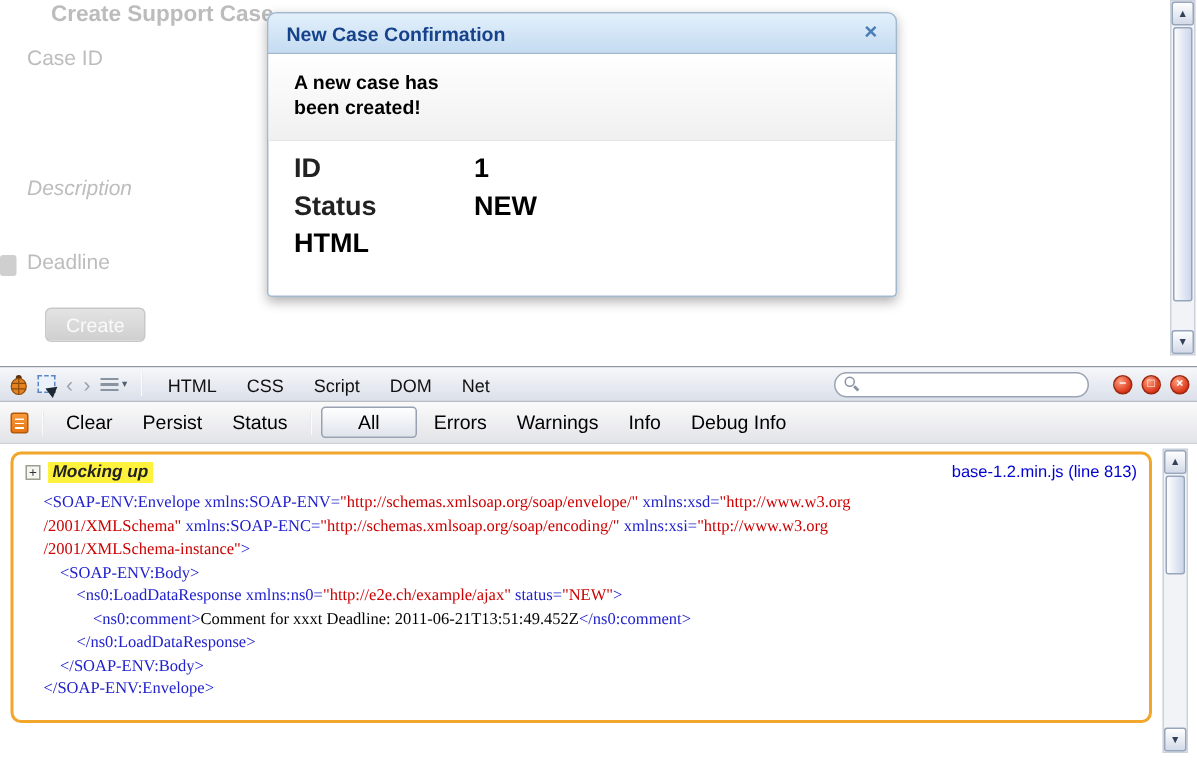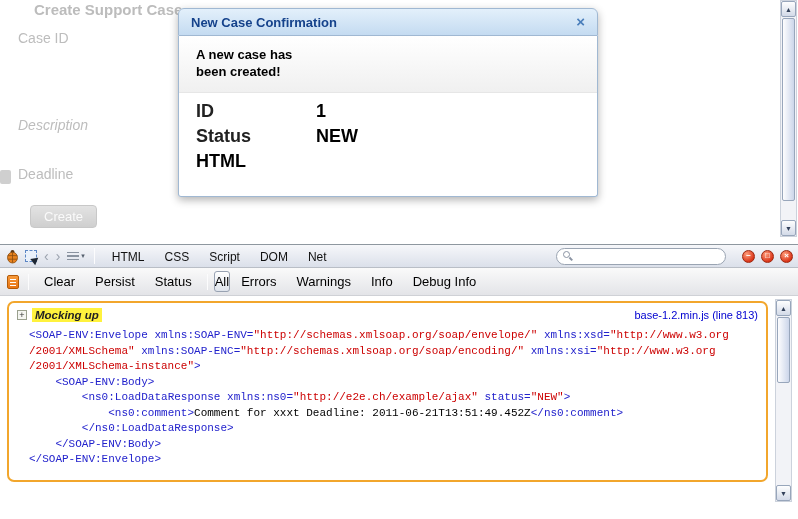--- a/index.html
+++ b/index.html
@@ -62,31 +62,31 @@
   .search-input { width:170px; height:17px; border:1px solid #9aa4b2; border-radius:9px; padding:0 8px 0 21px; font-size:11px; outline:none; background:#fff; font-family:"Liberation Sans",sans-serif; }
   .mag { position:absolute; left:7px; top:4px; width:7px; height:7px; border:1.5px solid #8a93a3; border-radius:50%; }
   .mag::after { content:""; position:absolute; left:5px; top:6px; width:4px; height:1.5px; background:#8a93a3; transform:rotate(45deg); }
   .winbtn { width:13px; height:13px; border-radius:50%; background:radial-gradient(circle at 35% 30%, #ff9f7d, #da3418 72%); border:1px solid #9c2810; color:#fff; font-size:8px; line-height:10px; text-align:center; margin-left:3px; font-weight:bold; flex:none; }
 
   .fb-toolbar2 { height:28px; flex:none; background:linear-gradient(#fafafa,#e3e4e8); border-bottom:1px solid #cfd1d6; display:flex; align-items:center; padding:0 7px; gap:2px; font-size:13px; }
   .log-icon { width:12px; height:14px; background:linear-gradient(#f89b3c,#e87514); border:1px solid #b35a08; border-radius:2px; position:relative; margin-right:3px; }
   .log-icon::after { content:""; position:absolute; left:2px; right:2px; top:3px; height:8px; background:repeating-linear-gradient(#fff 0 1px, rgba(0,0,0,0) 1px 3px); }
   .fb-cmd { padding:3px 9px; color:#000; }
   .fb-filter { padding:3px 9px; color:#000; }
-  .fb-filter.active { background:linear-gradient(#ffffff,#dfe4ec); border:1px solid #98a2b2; border-radius:3px; padding:2px 0; }
+  .fb-filter.active { background:linear-gradient(#ffffff,#dfe4ec); border:1px solid #98a2b2; border-radius:3px; padding:2px 24px; }
 
   
   .fb-console { flex:1; position:relative; background:#fff; overflow:hidden; }
   .log-entry { position:absolute; left:7px; top:5px; right:30px; border:2px solid var(--entry-border,#f2a62c); border-radius:7px; padding:5px 8px 12px; background:#fff; }
   .log-head { display:flex; align-items:center; }
   .expander { width:10px; height:10px; border:1px solid #9aa08e; background:#f5f6f2; color:#333; font-size:9px; line-height:8px; text-align:center; margin-right:5px; flex:none; }
   .log-title { font-size:11.5px; font-weight:bold; color:#222; background:var(--highlight,#fff23d); padding:1px 3px;font-style:italic; }
   .log-spacer { flex:1; }
   .source-link { font-size:11px; color:var(--link,#0000d0); text-decoration:none; cursor:pointer; }
-  .xml { margin:6px 0 0 12px; font-family:Liberation Mono, monospace; font-size:11px; line-height:15.5px; white-space:pre; }
+  .xml { margin:6px 0 0 12px; font-family:Liberation Serif, serif; font-size:11px; line-height:15.5px; white-space:pre; }
   .x-t { color:var(--xml-tag,#2222cc); }
   .x-a { color:var(--xml-tag,#2222cc); }
   .x-v { color:var(--xml-value,#cc0000); }
   .x-p { color:#000; }
   .sb-console { right:6px; top:3px; height:203px; }
   .sb-console .sb-thumb { top:17px; height:66px; }
 </style>
 </head>
 <body>
 

